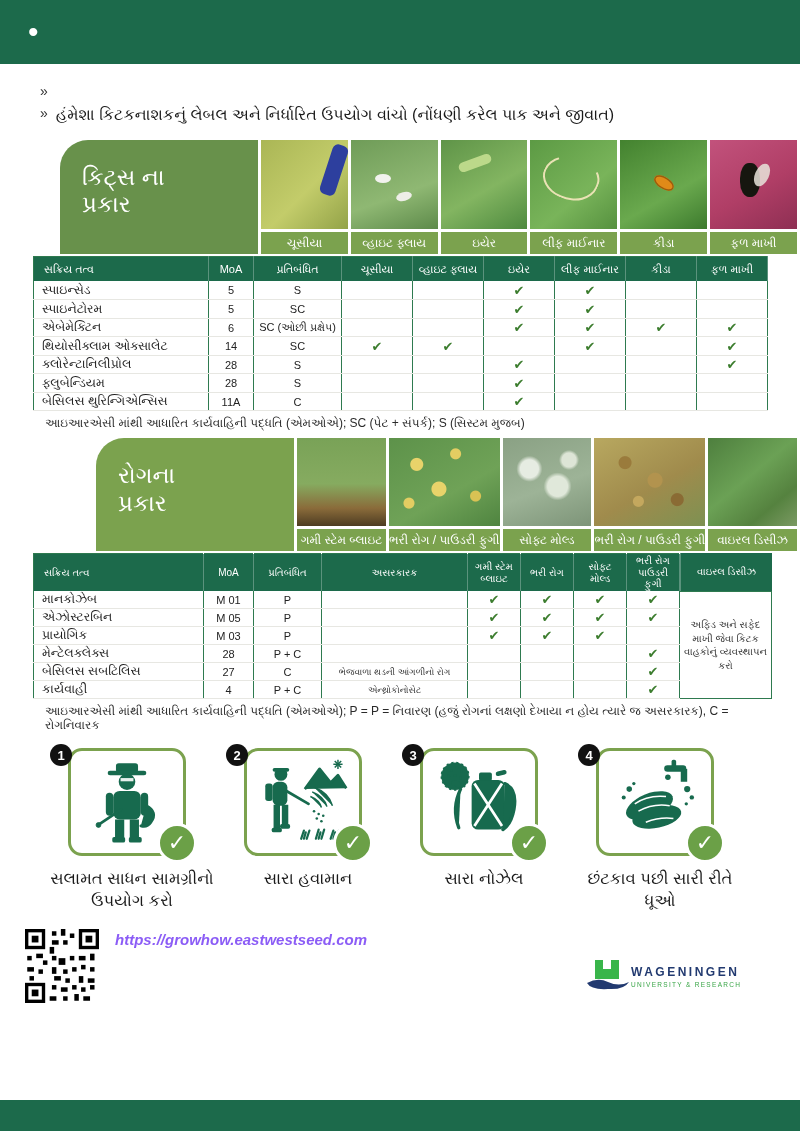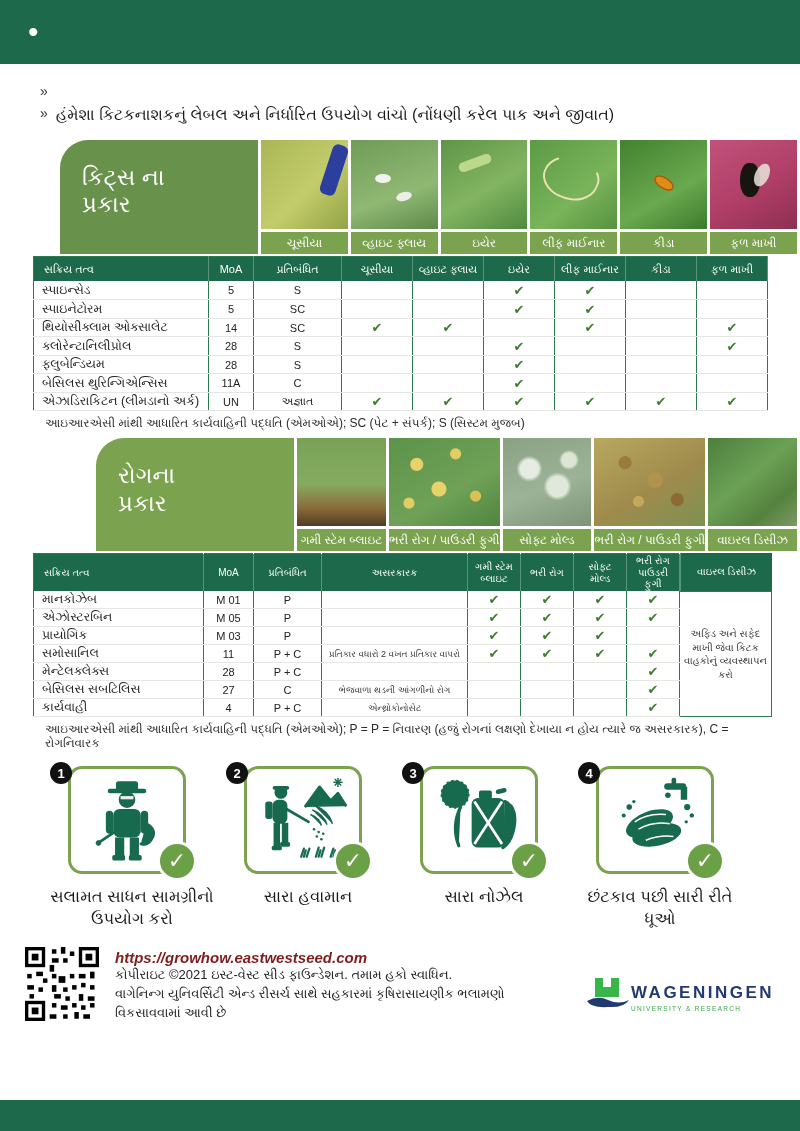--- a/index.html
+++ b/index.html
@@ -112,26 +112,26 @@
   .step-box svg{width:92px;height:92px;}
   .check-badge{position:absolute;right:-14px;bottom:-10px;width:40px;height:40px;border-radius:50%;
                background:var(--check_circle_green);border:3px solid #fff;color:#fff;font-size:22px;font-weight:bold;
                display:flex;align-items:center;justify-content:center;}
   .step-label{margin:12px 0 0 -8px;width:176px;text-align:center;font-size:16.5px;line-height:1.3;color:#1a1a1a;}
 
   
   .footer{margin:18px 25px 0 25px;display:flex;}
   .qr{width:74px;height:74px;flex:none;margin-right:16px;}
   .footer-text{padding-top:2px;}
-  .footer-url{font-size:15px;font-weight:bold;font-style:italic;color:#7f1d1d;}
+  .footer-url{font-size:15px;font-weight:bold;font-style:italic;color:#8b5cf6;}
   .footer-line{font-size:13px;line-height:1.45;color:#222;}
   .logo{margin-left:auto;margin-top:28px;width:190px;display:flex;align-items:flex-start;}
   .logo-mark{width:46px;height:40px;flex:none;}
   .logo-txt{padding-top:8px;}
-  .logo-title{color:var(--logo_blue);font-weight:bold;font-size:17px;letter-spacing:2.5px;}
+  .logo-title{color:var(--logo_blue);font-weight:bold;font-size:12px;letter-spacing:2.5px;}
   .logo-sub{color:var(--logo_green);font-size:6.5px;letter-spacing:1.3px;margin-top:2px;}
   .bottom-bar{position:absolute;left:0;right:0;bottom:0;height:31px;background:var(--header_green);}
   .picto{fill:var(--pictogram_green);stroke:var(--pictogram_green);}
 </style>
 </head>
 <body>
 
 <div class="banner">
   <span class="dot">•</span>
 </div>
@@ -233,20 +233,31 @@
         <td>5</td>
         <td>SC</td>
         <td class="chk"></td>
         <td class="chk"></td>
         <td class="chk">✔</td>
         <td class="chk">✔</td>
         <td class="chk"></td>
         <td class="chk"></td>
       </tr>
 
+      <tr>
+        <td class="c-name">એબેમેક્ટિન</td>
+        <td>6</td>
+        <td>SC (ઓછી પ્રક્ષેપ)</td>
+        <td class="chk"></td>
+        <td class="chk"></td>
+        <td class="chk">✔</td>
+        <td class="chk">✔</td>
+        <td class="chk">✔</td>
+        <td class="chk">✔</td>
+      </tr>
 
       <tr>
         <td class="c-name">થિયોસીક્લામ ઓક્સાલેટ</td>
         <td>14</td>
         <td>SC</td>
         <td class="chk">✔</td>
         <td class="chk">✔</td>
         <td class="chk"></td>
         <td class="chk">✔</td>
         <td class="chk"></td>
@@ -282,31 +293,20 @@
         <td>11A</td>
         <td>C</td>
         <td class="chk"></td>
         <td class="chk"></td>
         <td class="chk">✔</td>
         <td class="chk"></td>
         <td class="chk"></td>
         <td class="chk"></td>
       </tr>
 
-      <tr>
-        <td class="c-name">એઝાડિરાકિટન (લીમડાનો અર્ક)</td>
-        <td>UN</td>
-        <td>અજ્ઞાત</td>
-        <td class="chk">✔</td>
-        <td class="chk">✔</td>
-        <td class="chk">✔</td>
-        <td class="chk">✔</td>
-        <td class="chk">✔</td>
-        <td class="chk">✔</td>
-      </tr>
     </tbody>
 </table>
 <div class="footnote">આઇઆરએસી માંથી આધારિત કાર્યવાહિની પદ્ધતિ (એમઓએ); SC (પેટ + સંપર્ક); S (સિસ્ટમ મુજબ)</div>
 
 <div class="band diseases">
   <div class="panel diseases-panel">
     <div>રોગના</div>
     <div>પ્રકાર</div>
   </div>
   <div class="photos">
@@ -390,30 +390,20 @@
           <td class="c-name">પ્રાયોગિક</td>
           <td>M 03</td>
           <td>P</td>
           <td class="eff"></td>
           <td class="chk">✔</td>
           <td class="chk">✔</td>
           <td class="chk">✔</td>
           <td class="chk"></td>
         </tr>
 
-        <tr>
-          <td class="c-name">સમોસાનિલ</td>
-          <td>11</td>
-          <td>P + C</td>
-          <td class="eff">પ્રતિકાર વધારો 2 વખત પ્રતિકાર વાપરો</td>
-          <td class="chk">✔</td>
-          <td class="chk">✔</td>
-          <td class="chk">✔</td>
-          <td class="chk">✔</td>
-        </tr>
 
         <tr>
           <td class="c-name">મેન્ટેલક્લેક્સ</td>
           <td>28</td>
           <td>P + C</td>
           <td class="eff"></td>
           <td class="chk"></td>
           <td class="chk"></td>
           <td class="chk"></td>
           <td class="chk">✔</td>
@@ -640,26 +630,20 @@
     </g>
     <rect x="1.5" y="1.5" width="6" height="6" fill="#fff"></rect>
       <rect x="3" y="3" width="3" height="3" fill="#000"></rect>
     <rect x="25.5" y="1.5" width="6" height="6" fill="#fff"></rect>
       <rect x="27" y="3" width="3" height="3" fill="#000"></rect>
     <rect x="1.5" y="25.5" width="6" height="6" fill="#fff"></rect>
       <rect x="3" y="27" width="3" height="3" fill="#000"></rect>
   </svg>
   <div class="footer-text">
     <div class="footer-url">https://growhow.eastwestseed.com</div>
-    <div>
-
-    <div class="footer-line">કોપીરાઇટ ©2021 ઇસ્ટ-વેસ્ટ સીડ ફાઉન્ડેશન. તમામ હકો સ્વાધિન.</div>
-        <div class="footer-line">વાગેનિન્ગ યુનિવર્સિટી એન્ડ રીસર્ચ સાથે સહકારમાં કૃષિરાસાયણીક ભલામણો</div>
-        <div class="footer-line">વિકસાવવામાં આવી છે</div>
-      </div>
   </div>
   <div class="logo">
     <svg class="logo-mark" viewBox="0 0 46 40">
       <rect x="10" y="3" width="24" height="19" fill="#39b54a"></rect>
       <rect x="18" y="3" width="8" height="9" fill="#fff"></rect>
       <path d="M2 26 q11 -6 21 -1 q11 5 21 0 q-5 8 -21 7 q-17 1 -21 -6 z" fill="#223a70"></path>
     </svg>
     <div class="logo-txt">
       <div class="logo-title">WAGENINGEN</div>
       <div class="logo-sub">UNIVERSITY &amp; RESEARCH</div>

